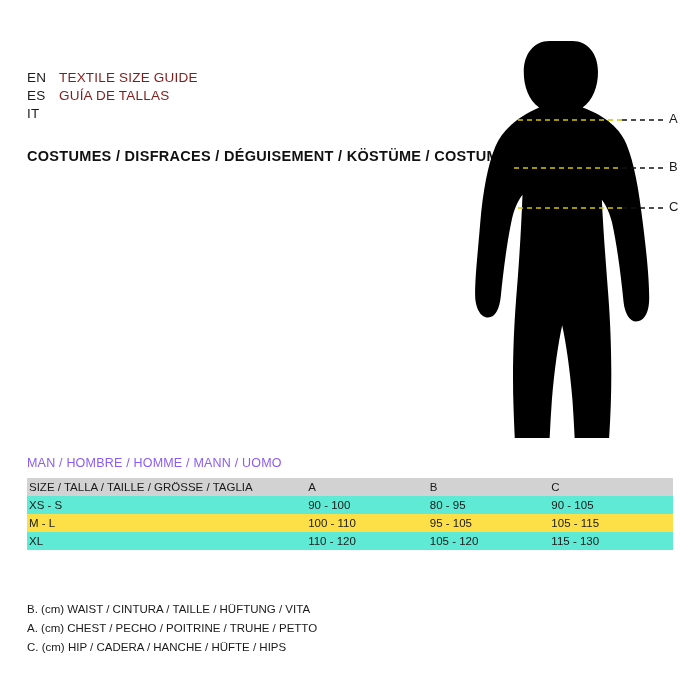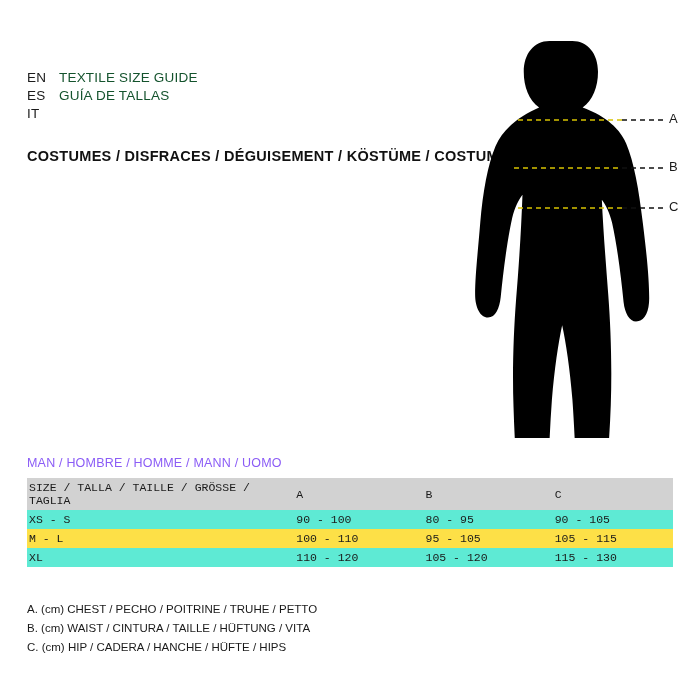--- a/index.html
+++ b/index.html
@@ -34,21 +34,21 @@
     margin-bottom: 3px;
     font-size: 13.5px;
     letter-spacing: 0.2px;
   }
   .title-lang {
     width: 32px;
     flex: 0 0 32px;
     color: #1a1a1a;
   }
   .title-text {
-    color: #14532d;
+    color: #7f1d1d;
   }
   .subtitle {
     position: absolute;
     left: 27px;
     top: 148px;
     font-size: 14.5px;
     font-weight: bold;
     letter-spacing: 0.3px;
     color: #111;
   }
@@ -76,25 +76,24 @@
     margin-bottom: 8px;
     letter-spacing: 0.2px;
   }
   table.size-table {
     border-collapse: collapse;
     width: 646px;
     font-size: 11.5px;
   }
   table.size-table th,
   table.size-table td {
-    padding: 3px 11px;
+    padding: 3px 0;
     text-align: left;
     font-weight: normal;
     color: #1a1a1a;
-    font-family: Liberation Mono, monospace;
   }
   table.size-table thead tr {
     background: #d2d2d2;
   }
   table.size-table tbody tr.odd {
     background: #5eead4;
   }
   table.size-table tbody tr.even {
     background: #fde047;
   }
@@ -220,18 +219,18 @@
           <td class="c-label">XL</td>
           <td class="c-a">110 - 120</td>
           <td class="c-b">105 - 120</td>
           <td class="c-c">115 - 130</td>
         </tr>
       </tbody>
     </table>
   </div>
 
   <div class="footnotes">
+    <div>B. (cm) WAIST / CINTURA / TAILLE / HÜFTUNG / VITA</div>
     <div>A. (cm) CHEST / PECHO / POITRINE / TRUHE / PETTO</div>
-    <div>B. (cm) WAIST / CINTURA / TAILLE / HÜFTUNG / VITA</div>
     <div>C. (cm) HIP / CADERA / HANCHE / HÜFTE / HIPS</div>
   </div>
 
 </div>
 
 </body></html>

